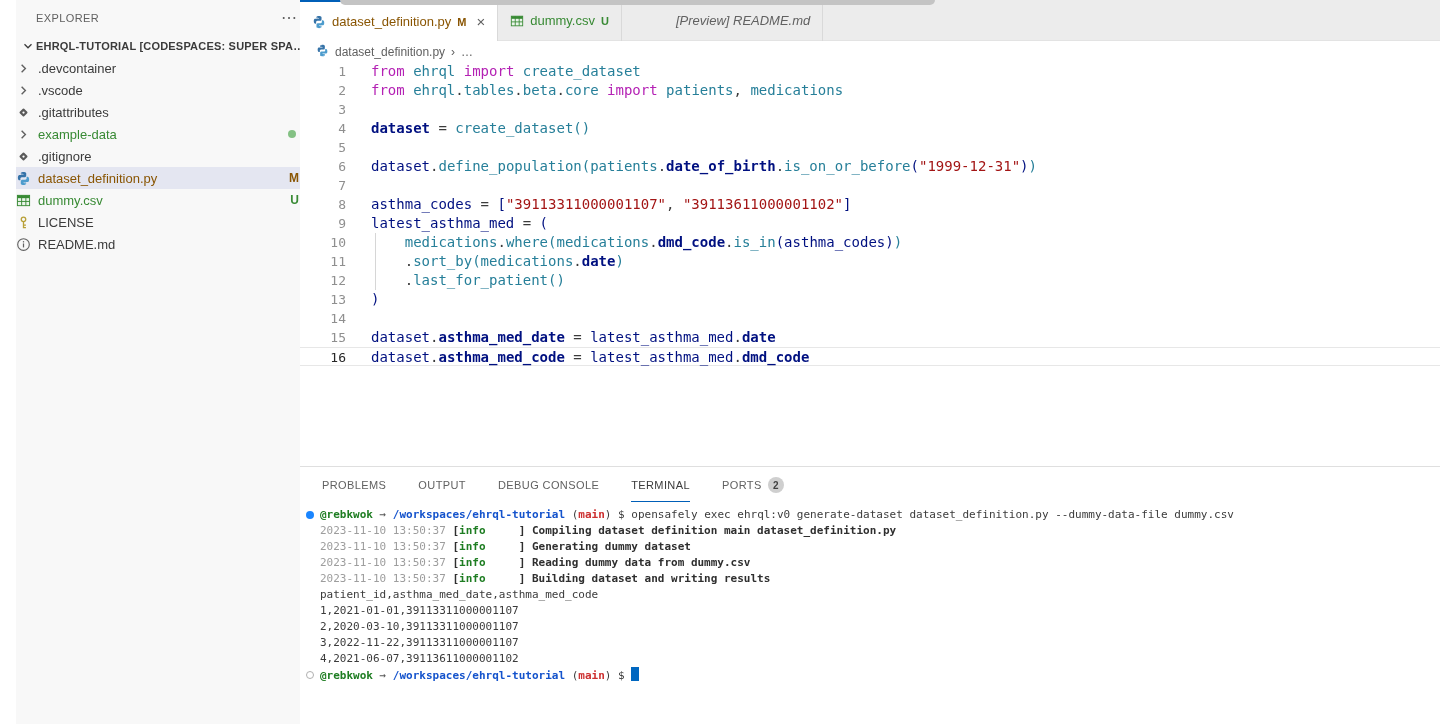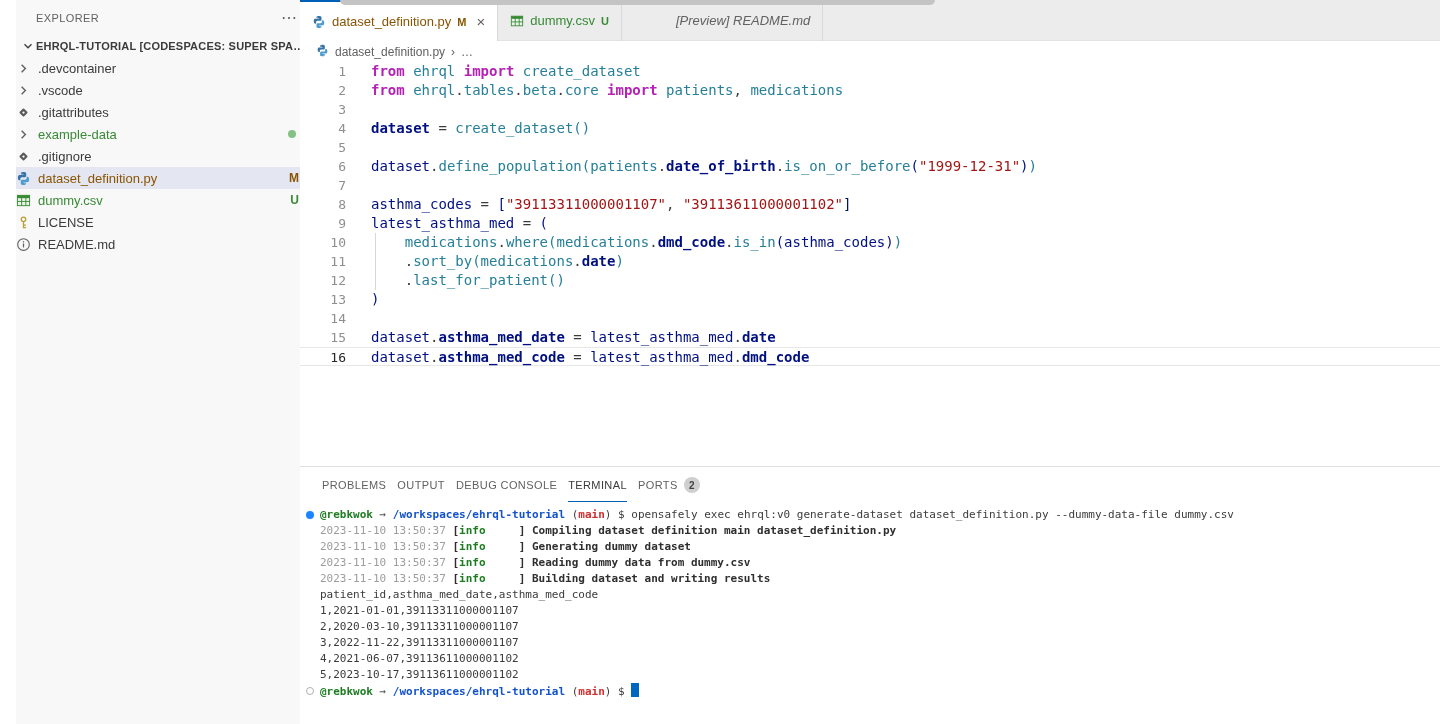--- a/index.html
+++ b/index.html
@@ -46,31 +46,31 @@
   
   .editor{position:absolute;left:300px;top:62px;width:1140px;height:404px;background:#fff;
           font-family:"DejaVu Sans Mono", monospace;font-size:14px;}
   .code-line{height:19px;line-height:19px;white-space:pre;box-sizing:border-box;}
   .code-line .ln{display:inline-block;width:46px;text-align:right;color:#8f8f8f;
                  font-size:13px;vertical-align:top;}
   .code-line.current .ln{color:#262626;}
   .code-line .lc{padding-left:25px;}
   .code-line.current{border-top:1px solid #e7e7e7;border-bottom:1px solid #e7e7e7;}
   .indent-guide{position:absolute;left:75px;top:171px;width:1px;height:57px;background:#d6d6d6;}
-  .tk-k{color:#b421b4;font-weight:bold;}
+  .tk-k{color:#b421b4;}
   .tk-f{color:#267f99;}
   .tk-v{color:#001080;}
   .tk-a{color:#001080;font-weight:bold;}
   .tk-s{color:#a31515;}
   .tk-d{color:#3b3b3b;}
 
   
   .panel{position:absolute;left:300px;top:466px;width:1140px;height:258px;background:#fff;
          border-top:1px solid #dfdfdf;box-sizing:border-box;}
-  .panel-tabs{height:35px;display:flex;align-items:center;gap:11px;padding-left:22px;}
+  .panel-tabs{height:35px;display:flex;align-items:center;gap:32px;padding-left:22px;}
   .ptab{font-size:11px;letter-spacing:.4px;color:#616161;text-transform:uppercase;cursor:pointer;
         height:100%;display:flex;align-items:center;gap:6px;box-sizing:border-box;
         border-bottom:1.5px solid transparent;padding-top:2px;}
   .ptab.active{color:#3b3b3b;border-bottom-color:#005fb8;}
   .pbadge{width:16px;height:16px;border-radius:50%;background:#cfcfcf;color:#424242;
           font-size:10px;display:inline-flex;align-items:center;justify-content:center;
           font-weight:bold;letter-spacing:0;}
 
   
   .terminal{position:absolute;left:0;top:40px;width:1140px;height:218px;
@@ -277,16 +277,15 @@
       <div class="term-line"><span class="dec filled"></span><span class="tp-user">@rebkwok</span><span class="tp-arrow"> → </span><span class="tp-path">/workspaces/ehrql-tutorial</span><span class="tp-plain"> (</span><span class="tp-branch">main</span><span class="tp-plain">) $ </span><span class="tp-plain">opensafely exec ehrql:v0 generate-dataset dataset_definition.py --dummy-data-file dummy.csv</span></div>
       <div class="term-line"><span class="t-ts">2023-11-10 13:50:37 </span><span class="t-br">[</span><span class="t-info">info</span><span class="t-br">     ] </span><span class="t-msg">Compiling dataset definition main dataset_definition.py</span></div>
       <div class="term-line"><span class="t-ts">2023-11-10 13:50:37 </span><span class="t-br">[</span><span class="t-info">info</span><span class="t-br">     ] </span><span class="t-msg">Generating dummy dataset</span></div>
       <div class="term-line"><span class="t-ts">2023-11-10 13:50:37 </span><span class="t-br">[</span><span class="t-info">info</span><span class="t-br">     ] </span><span class="t-msg">Reading dummy data from dummy.csv</span></div>
       <div class="term-line"><span class="t-ts">2023-11-10 13:50:37 </span><span class="t-br">[</span><span class="t-info">info</span><span class="t-br">     ] </span><span class="t-msg">Building dataset and writing results</span></div>
       <div class="term-line"><span class="t-out">patient_id,asthma_med_date,asthma_med_code</span></div>
       <div class="term-line"><span class="t-out">1,2021-01-01,39113311000001107</span></div>
       <div class="term-line"><span class="t-out">2,2020-03-10,39113311000001107</span></div>
       <div class="term-line"><span class="t-out">3,2022-11-22,39113311000001107</span></div>
       <div class="term-line"><span class="t-out">4,2021-06-07,39113611000001102</span></div>
-      <div class="term-line"><span class="t-out">5,2023-10-17,39113611000001102</span></div>
       <div class="term-line"><span class="dec hollow"></span><span class="tp-user">@rebkwok</span><span class="tp-arrow"> → </span><span class="tp-path">/workspaces/ehrql-tutorial</span><span class="tp-plain"> (</span><span class="tp-branch">main</span><span class="tp-plain">) $ </span><span class="cursor"></span></div>
     </div>
 </div>
 
 </body></html>

